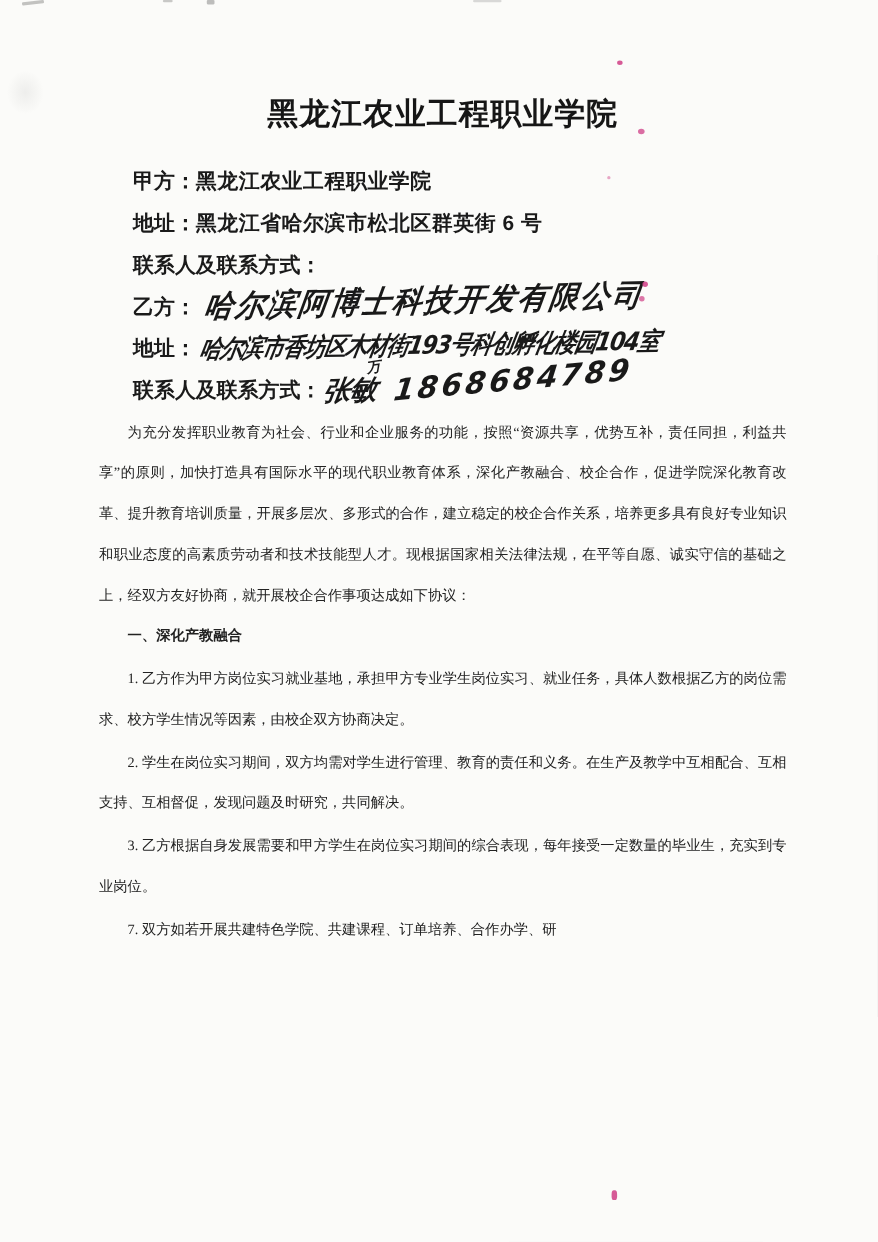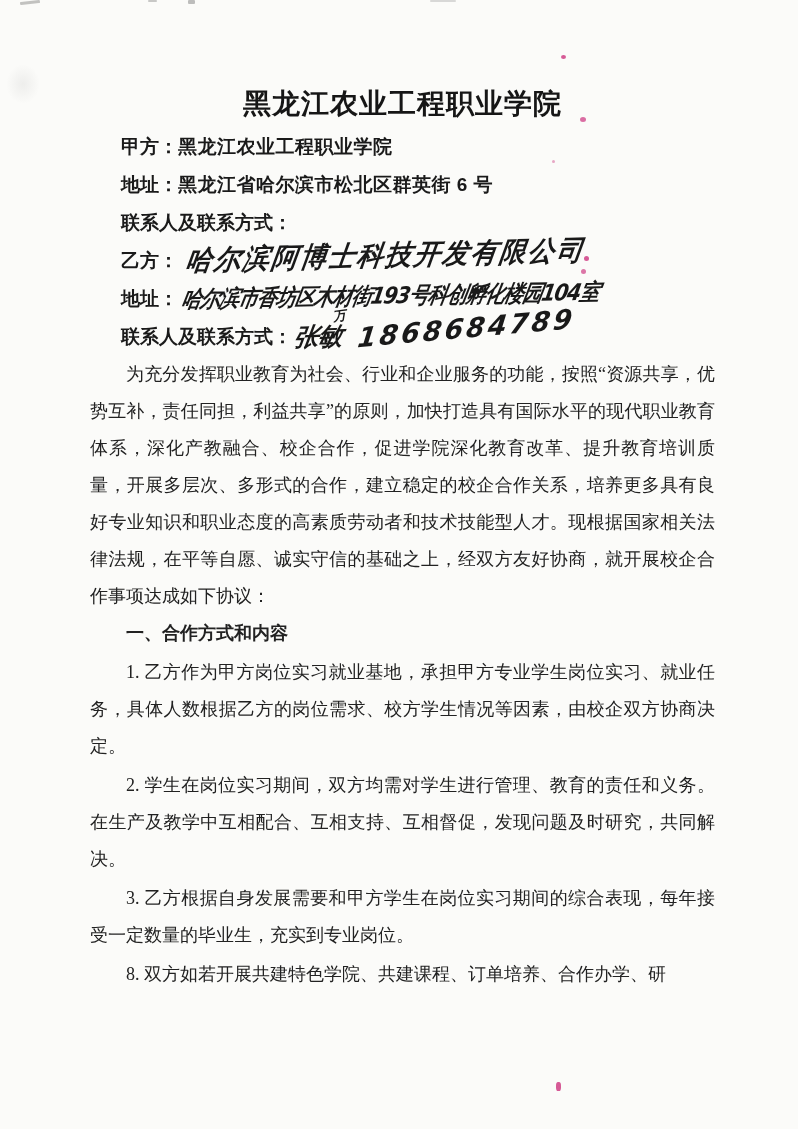--- a/index.html
+++ b/index.html
@@ -20,21 +20,21 @@
   .doc-title {
     text-align:center;
     font-family:"Liberation Sans", sans-serif;
     font-weight:bold;
     font-size:28px;
     line-height:36px;
     letter-spacing:1px;
     color:#161616;
   }
   .meta-block {
-    margin-top:6px;
+    margin-top:24px;
     padding-left:31px;
     font-family:"Liberation Sans", sans-serif;
     font-weight:bold;
     font-size:19px;
     color:#1a1a1a;
   }
   .meta-row {
     height:38px;
     display:flex;
     align-items:center;
@@ -77,21 +77,21 @@
   }
   .hand-correction {
     position:absolute;
     left:212px; top:-10px;
     font-size:13px;
     transform:rotate(-8deg);
     font-weight:600;
   }
   .body-text p {
     margin:0;
-    font-size:18px;
+    font-size:13px;
     line-height:37px;
     text-align:justify;
     text-align-last:left;
     text-indent:2em;
     color:#222;
   }
   .body-text p.clause { margin-top:2px; }
   .section-heading {
     margin:2px 0 0 0;
     font-family:"Liberation Sans", sans-serif;
@@ -161,25 +161,25 @@
         <span>联系人及联系方式：</span>
         <span class="hand hand-correction">万</span>
         <span class="hand hand-contact-name">张敏</span>
         <span class="hand hand-phone">1868684789</span>
       </div>
 
     </div>
 
     <div class="body-text">
       <p>为充分发挥职业教育为社会、行业和企业服务的功能，按照“资源共享，优势互补，责任同担，利益共享”的原则，加快打造具有国际水平的现代职业教育体系，深化产教融合、校企合作，促进学院深化教育改革、提升教育培训质量，开展多层次、多形式的合作，建立稳定的校企合作关系，培养更多具有良好专业知识和职业态度的高素质劳动者和技术技能型人才。现根据国家相关法律法规，在平等自愿、诚实守信的基础之上，经双方友好协商，就开展校企合作事项达成如下协议：</p>
-      <p class="section-heading">一、合作方式和内容</p>
+      <p class="section-heading">一、深化产教融合</p>
       <p class="clause">1. 乙方作为甲方岗位实习就业基地，承担甲方专业学生岗位实习、就业任务，具体人数根据乙方的岗位需求、校方学生情况等因素，由校企双方协商决定。</p>
       <p class="clause">2. 学生在岗位实习期间，双方均需对学生进行管理、教育的责任和义务。在生产及教学中互相配合、互相支持、互相督促，发现问题及时研究，共同解决。</p>
       <p class="clause">3. 乙方根据自身发展需要和甲方学生在岗位实习期间的综合表现，每年接受一定数量的毕业生，充实到专业岗位。</p>
-      <p class="clause">8. 双方如若开展共建特色学院、共建课程、订单培养、合作办学、研</p>
+      <p class="clause">7. 双方如若开展共建特色学院、共建课程、订单培养、合作办学、研</p>
     </div>
 
   </div>
 
   <div class="artifact pink pink-dot-1"></div>
   <div class="artifact pink pink-dot-2"></div>
   <div class="artifact pink pink-dot-3"></div>
   <div class="artifact pink pink-dot-4"></div>
   <div class="artifact pink pink-dot-5"></div>
   <div class="artifact pink pink-dot-6"></div>

